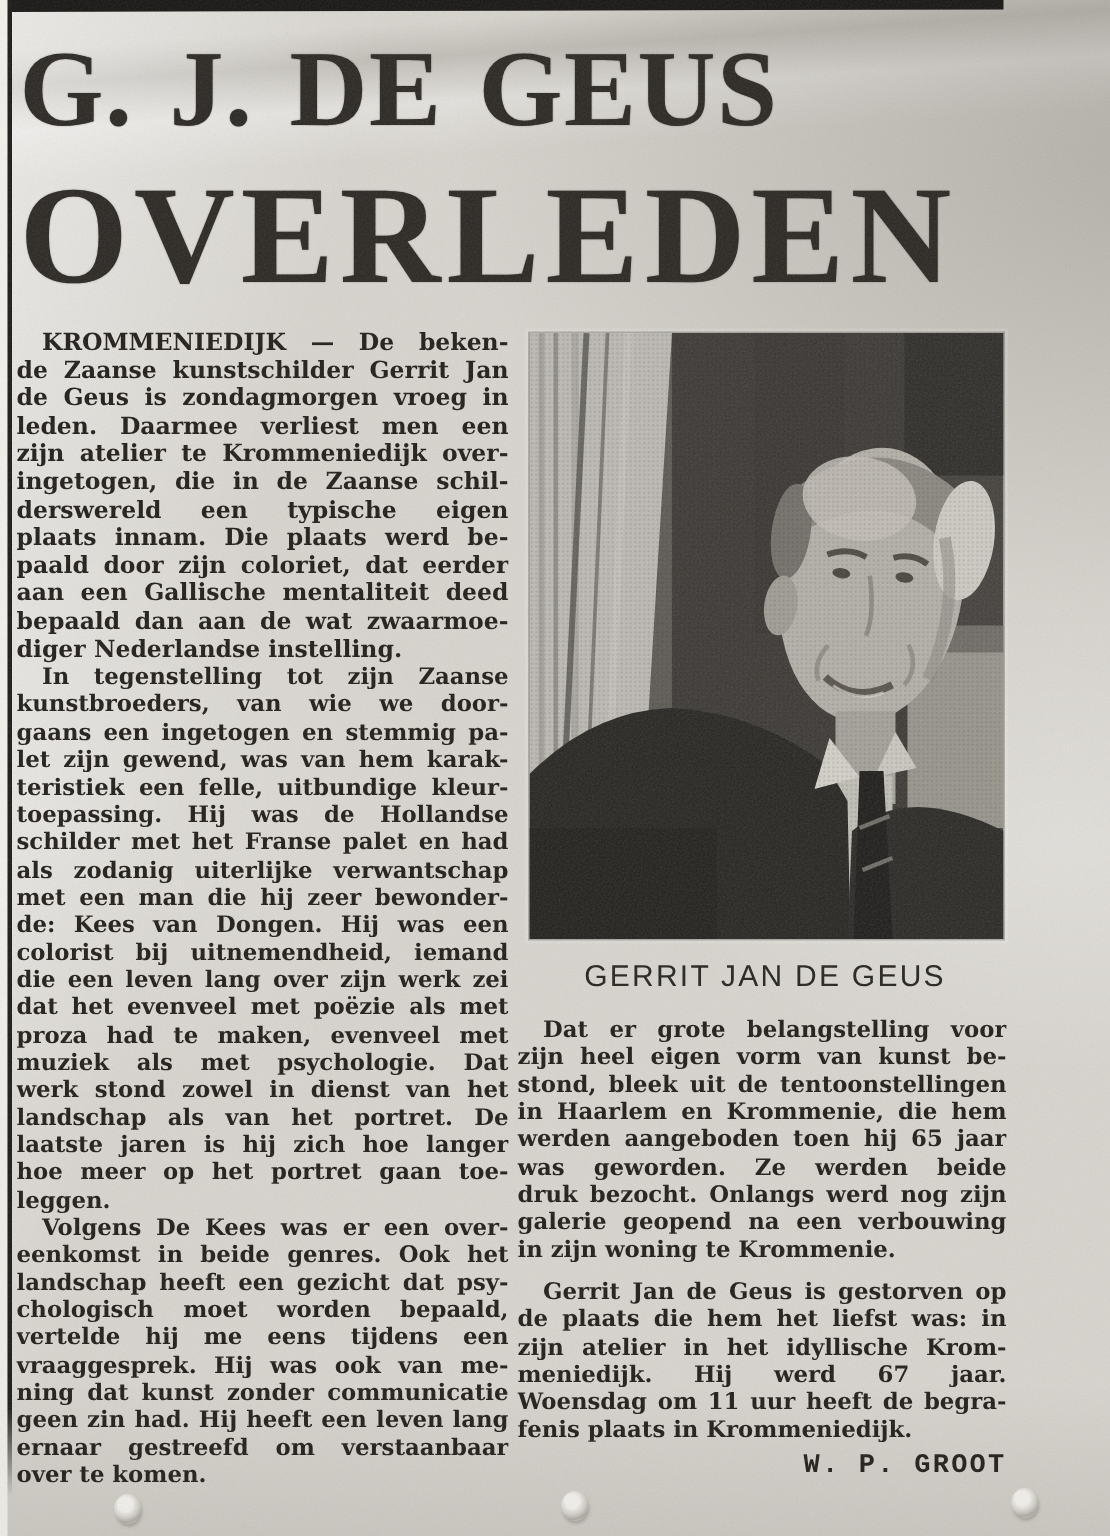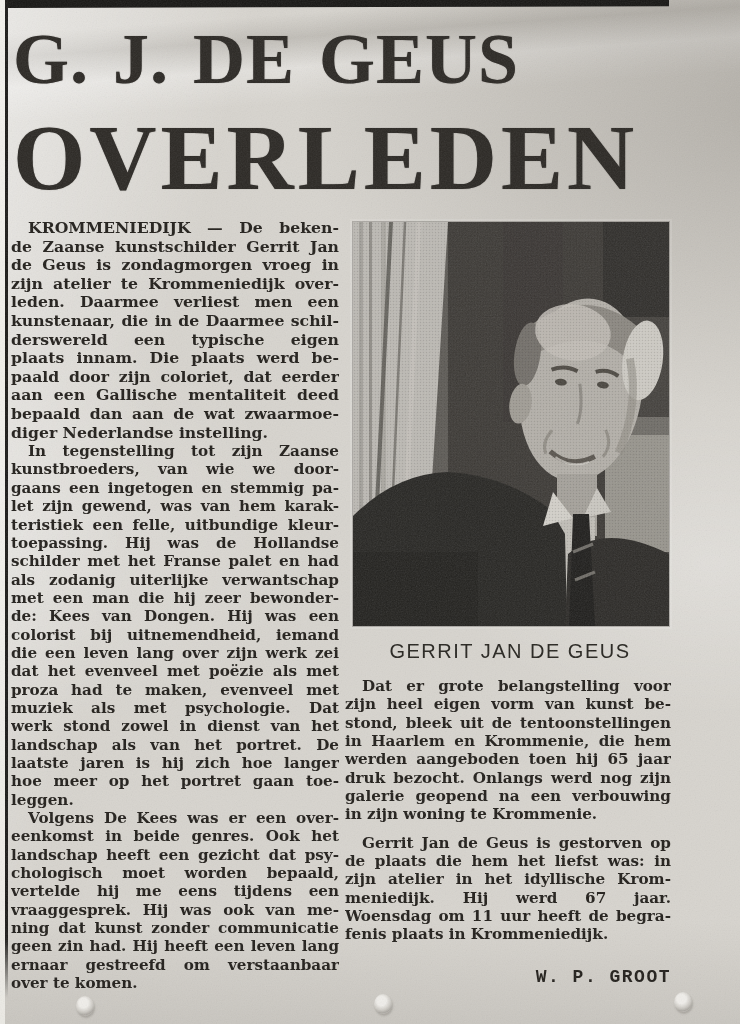--- a/index.html
+++ b/index.html
@@ -72,23 +72,23 @@
   <h1 class="headline">
     <span class="hl1">G. J. DE GEUS</span>
     <span class="hl2">OVERLEDEN</span>
   </h1>
 
   <div class="col left-col">
       <p class="para lead">
         <span class="line first">KROMMENIEDIJK — De beken-</span>
         <span class="line">de Zaanse kunstschilder Gerrit Jan</span>
         <span class="line">de Geus is zondagmorgen vroeg in</span>
+        <span class="line">leden. Daarmee verliest men een</span>
         <span class="line">zijn atelier te Krommeniedijk over-</span>
-        <span class="line">leden. Daarmee verliest men een</span>
-        <span class="line">kunstenaar, die in de Daarmee schil-</span>
+        <span class="line">ingetogen, die in de Zaanse schil-</span>
         <span class="line">derswereld een typische eigen</span>
         <span class="line">plaats innam. Die plaats werd be-</span>
         <span class="line">paald door zijn coloriet, dat eerder</span>
         <span class="line">aan een Gallische mentaliteit deed</span>
         <span class="line">bepaald dan aan de wat zwaarmoe-</span>
         <span class="line last">diger Nederlandse instelling.</span>
       </p>
       <p class="para">
         <span class="line first">In tegenstelling tot zijn Zaanse</span>
         <span class="line">kunstbroeders, van wie we door-</span>
@@ -193,20 +193,21 @@
 
   <div class="caption">GERRIT JAN DE GEUS</div>
 
   <div class="col right-col">
       <p class="para">
         <span class="line first">Dat er grote belangstelling voor</span>
         <span class="line">zijn heel eigen vorm van kunst be-</span>
         <span class="line">stond, bleek uit de tentoonstellingen</span>
         <span class="line">in Haarlem en Krommenie, die hem</span>
         <span class="line">werden aangeboden toen hij 65 jaar</span>
+        <span class="line">was geworden. Ze werden beide</span>
         <span class="line">druk bezocht. Onlangs werd nog zijn</span>
         <span class="line">galerie geopend na een verbouwing</span>
         <span class="line last">in zijn woning te Krommenie.</span>
       </p>
       <p class="para gap">
         <span class="line first">Gerrit Jan de Geus is gestorven op</span>
         <span class="line">de plaats die hem het liefst was: in</span>
         <span class="line">zijn atelier in het idyllische Krom-</span>
         <span class="line">meniedijk. Hij werd 67 jaar.</span>
         <span class="line">Woensdag om 11 uur heeft de begra-</span>

